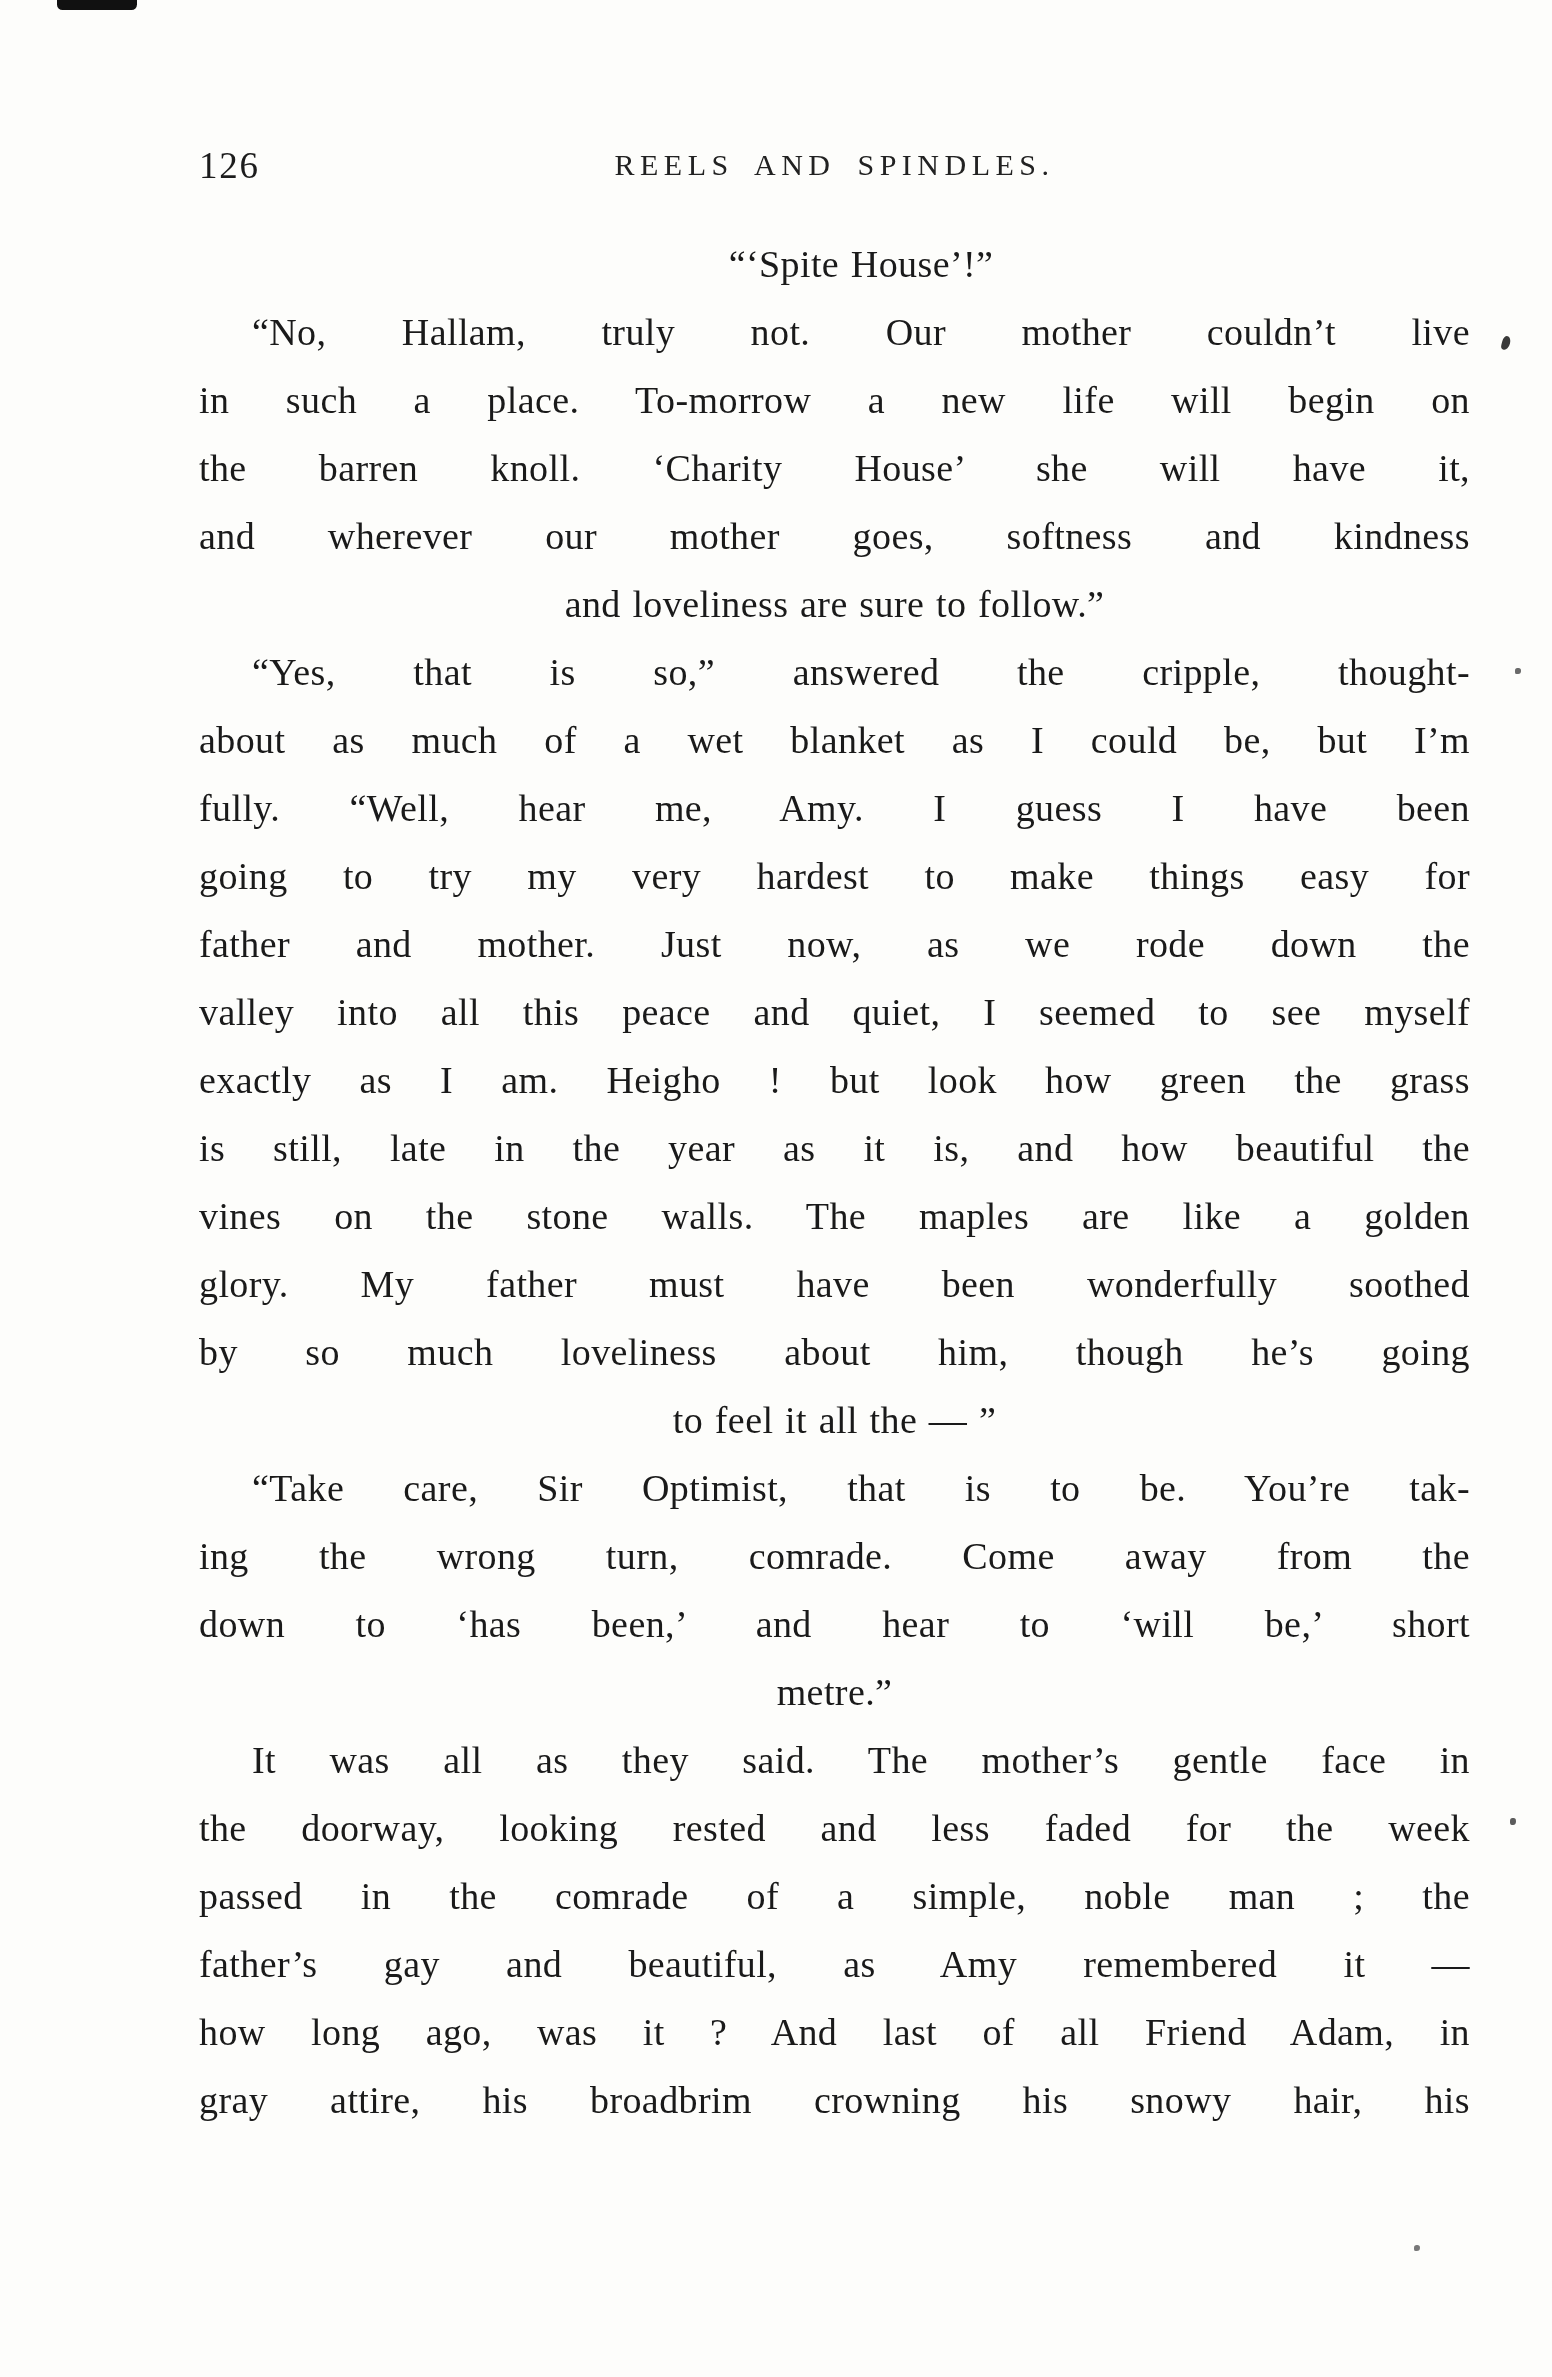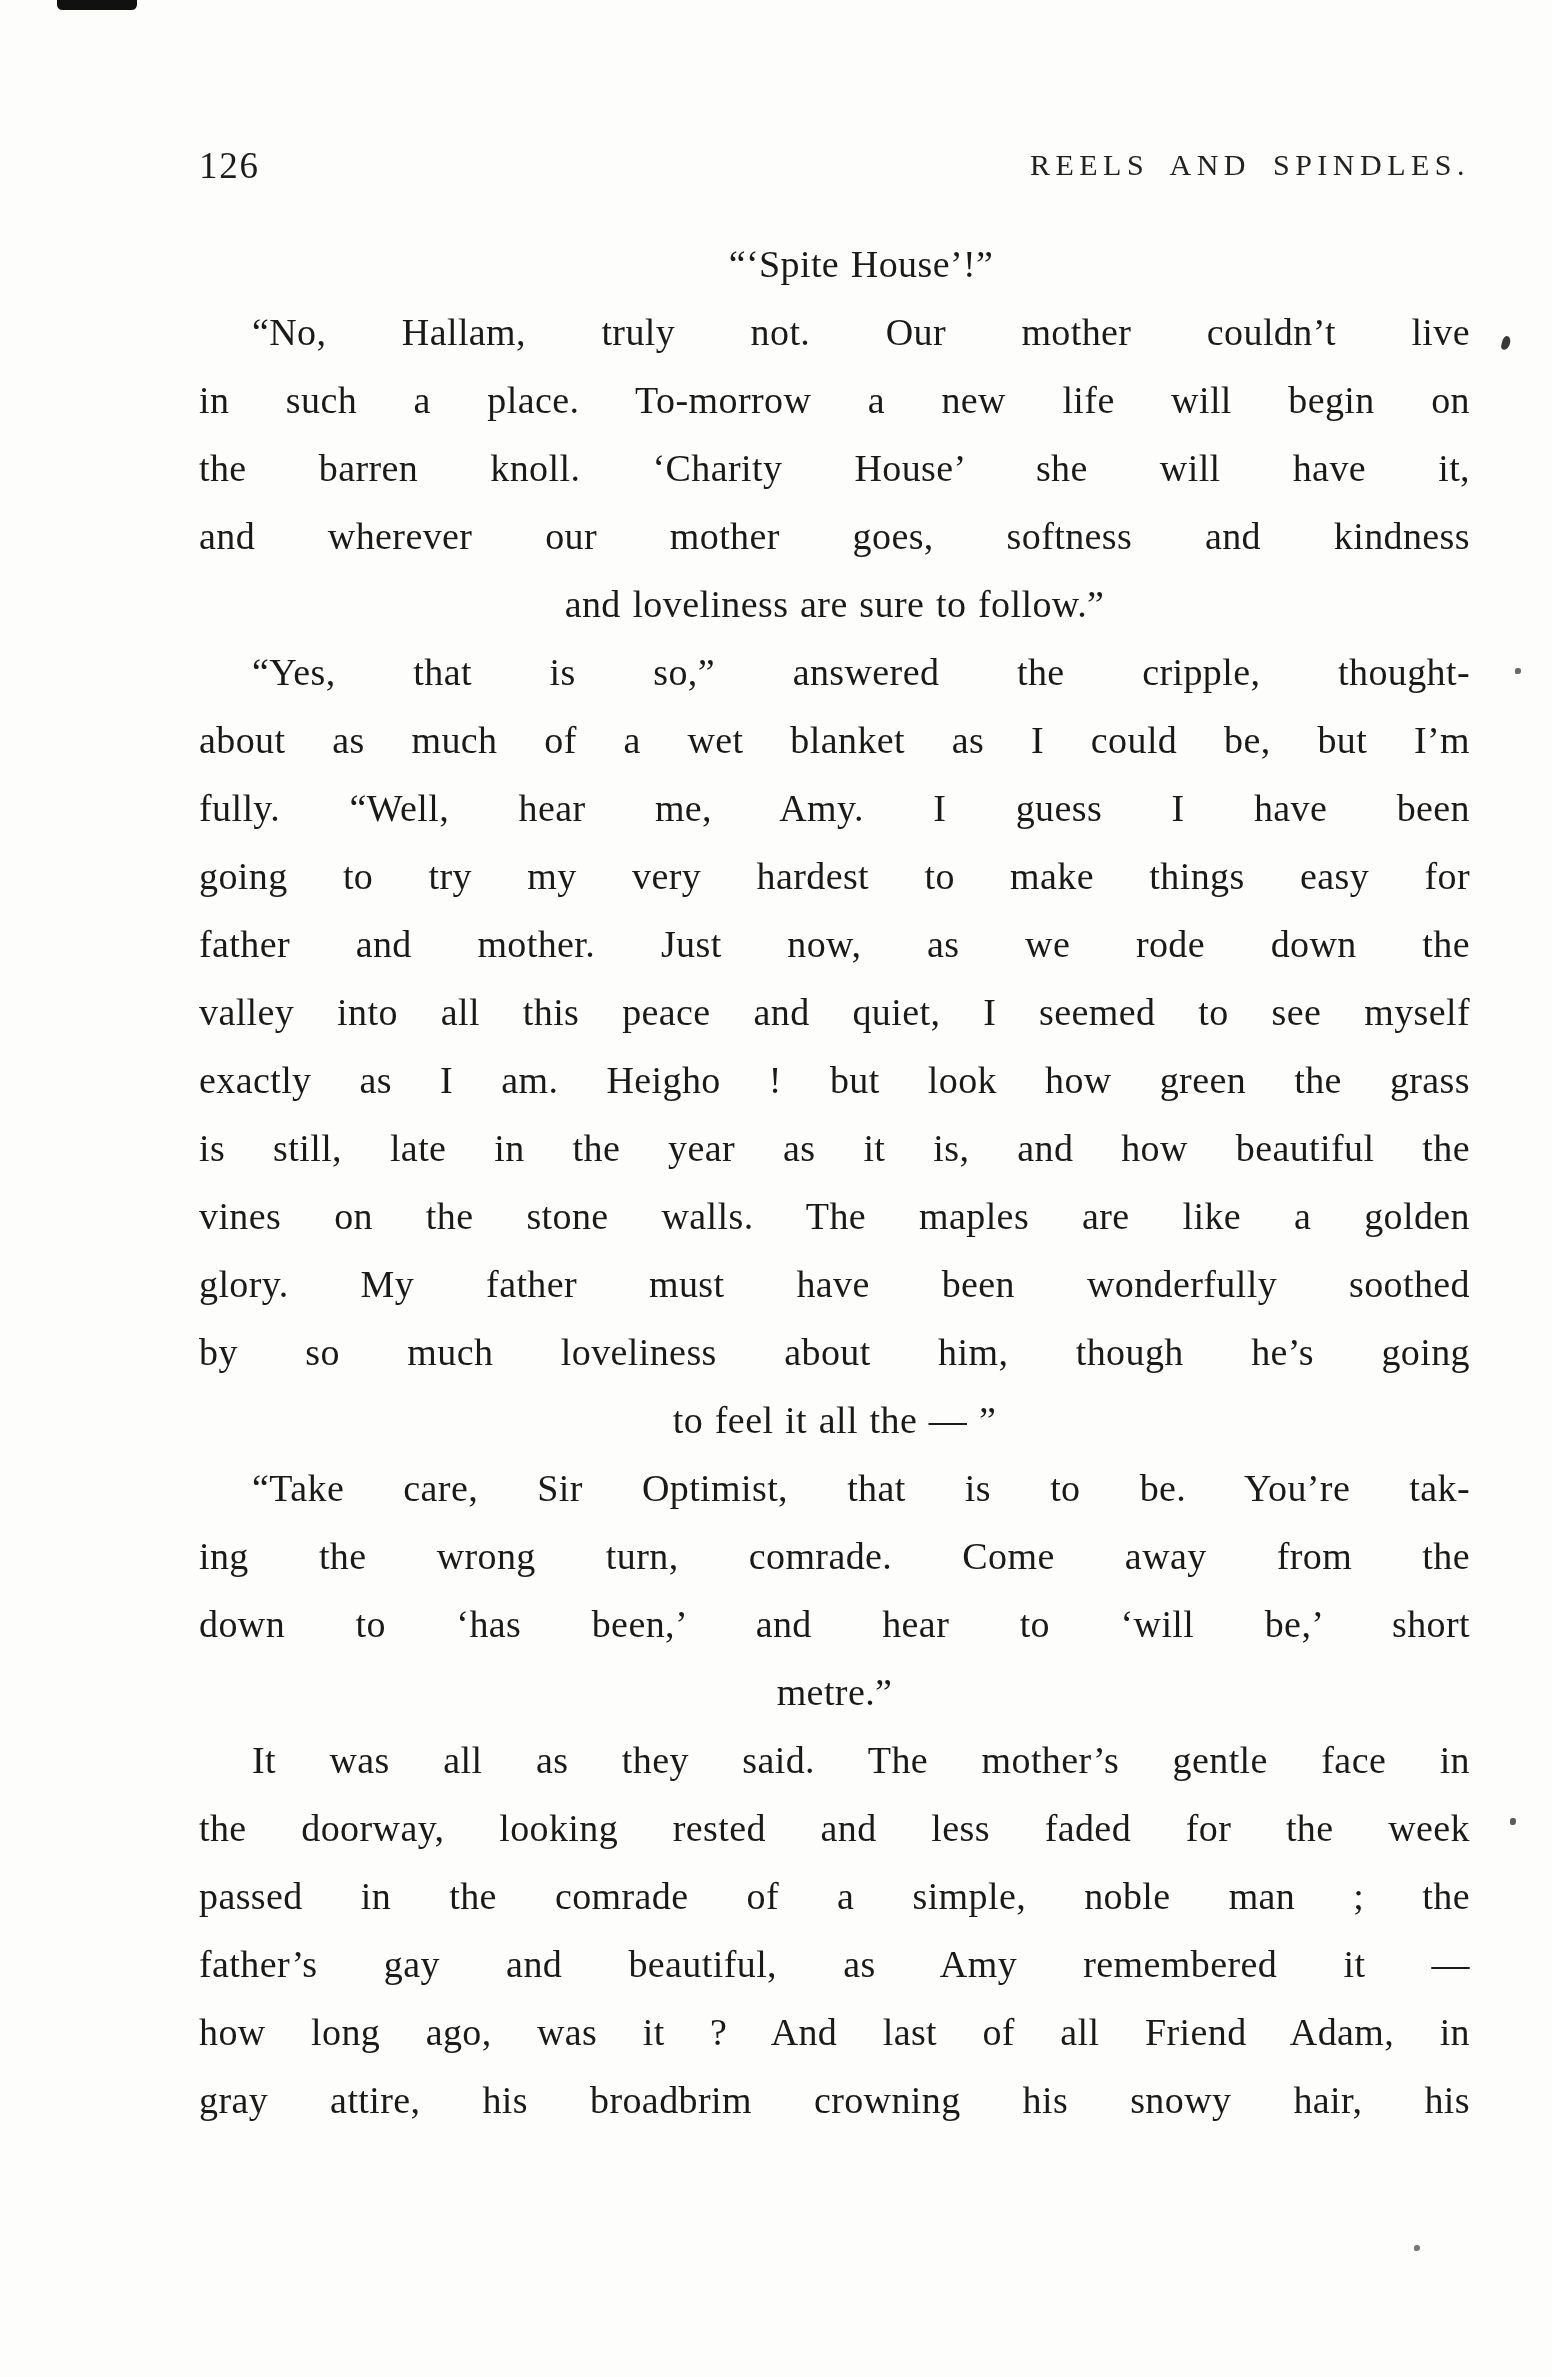--- a/index.html
+++ b/index.html
@@ -40,21 +40,21 @@
   .page-number {
     position: absolute;
     left: 0;
     top: 0;
     font-size: 37px;
     letter-spacing: 1.8px;
     color: #1c1c1c;
   }
   .running-head {
     display: block;
-    text-align: right;
+    text-align: center;
     font-size: 30px;
     letter-spacing: 5.5px;
     word-spacing: 9px;
     color: #222;
     padding-top: 3.7px;
   }
 
   .text-block {
     position: absolute;
     top: 230px;

